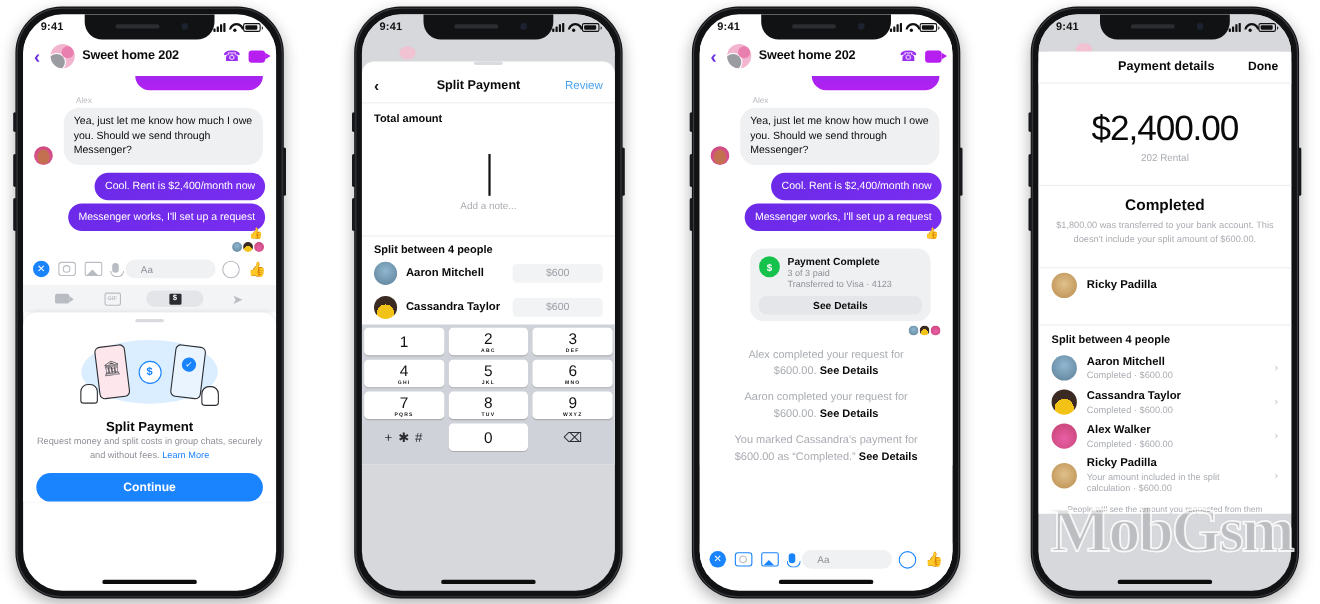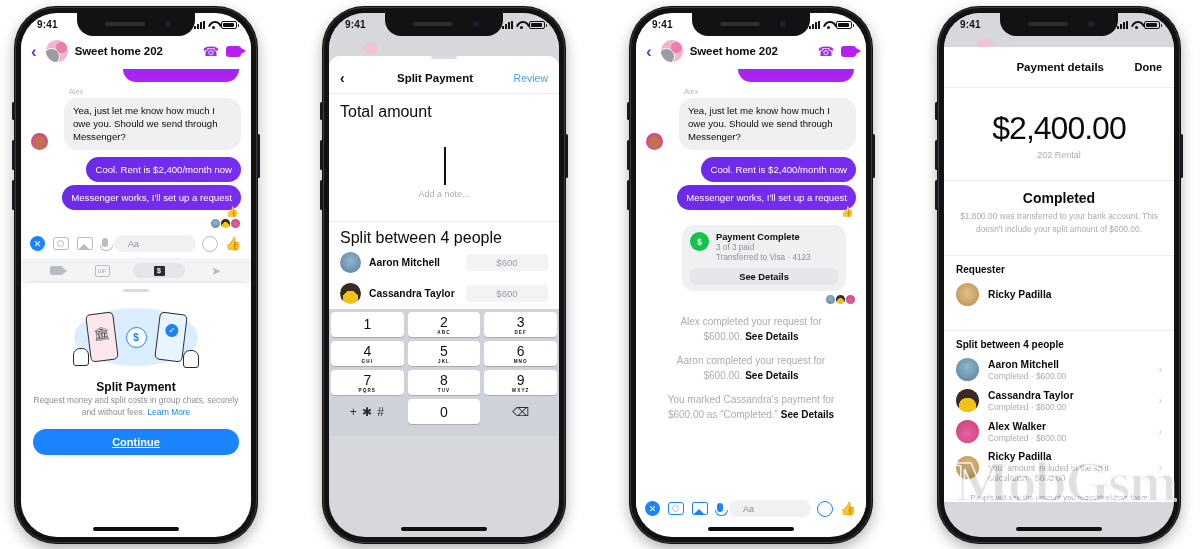--- a/index.html
+++ b/index.html
@@ -79,21 +79,21 @@
   .ic-call{color:#9b2ff0;font-size:13px;}
   .ic-video{width:15px;height:11px;background:#b61ff0;border-radius:3px;position:relative;}
   .ic-video::after{content:"";position:absolute;right:-5px;top:2px;border-left:5px solid #b61ff0;
     border-top:3.5px solid transparent;border-bottom:3.5px solid transparent;}
 
   
   .chat-body{position:relative;background:#fff;padding:0 10px;}
   .cut-bubble{margin-left:auto;width:116px;height:13px;border-radius:0 0 16px 16px;
     background:linear-gradient(180deg,#a425ef,#b221f2);margin-right:2px;}
   .sender-name{font-size:7.5px;color:#b9bbc0;margin:5px 0 2px 38px;}
-  .row-in{display:flex;align-items:flex-end;gap:16px;}
+  .row-in{display:flex;align-items:flex-end;gap:10px;}
   .ava-sm{width:17px;height:17px;border-radius:50%;flex:none;background:#e95fa6;position:relative;overflow:hidden;}
   .ava-sm::after{content:"";position:absolute;left:3px;top:3px;width:11px;height:13px;border-radius:50% 50% 40% 40%;
     background:#c2704f;}
   .bub-in{background:#eff0f2;color:#0a0a0a;border-radius:14px;padding:6px 9px;
     font-size:9.6px;line-height:1.38;max-width:163px;}
   .bub-out{margin-left:auto;color:#fff;border-radius:14px;padding:6px 9px;
     font-size:9.6px;line-height:1.38;max-width:163px;
     background:linear-gradient(135deg,#6b2ae8,#7a2df0);}
   .stack-out{display:flex;flex-direction:column;align-items:flex-end;gap:3px;margin-top:7px;text-align:center;}
   .reactions{display:flex;justify-content:flex-end;align-items:center;gap:1px;margin-top:-4px;}
@@ -150,31 +150,31 @@
   .coin{width:19px;height:19px;border-radius:50%;border:1.8px solid #1a84ff;color:#1a84ff;
     font-size:10px;font-weight:bold;display:flex;align-items:center;justify-content:center;
     background:#fff;z-index:3;position:relative;}
   .hand{position:absolute;width:14px;height:16px;border:1.7px solid #2a2c31;border-radius:7px 7px 3px 3px;z-index:3;background:#fff;}
   .hand.hl{left:52px;bottom:12px;}
   .hand.hr{right:52px;bottom:10px;}
   .sheet-title{text-align:center;font-size:12px;font-weight:bold;color:#0a0a0a;margin-top:2px;}
   .sheet-sub{text-align:center;font-size:8.4px;color:#8c8f96;line-height:1.45;margin:0 10px 0;}
   .sheet-sub a{color:#1a84ff;text-decoration:none;}
   .cta{margin:10px 12px 0;height:26px;border-radius:13px;background:#1a84ff;color:#fff;
-    font-size:11px;font-weight:bold;display:flex;align-items:center;justify-content:center;text-decoration:underline;}
+    font-size:11px;font-weight:bold;display:flex;align-items:center;justify-content:center;}
 
   
   .modal-top{background:#d7d8dc;height:15px;position:relative;}
   .modal-top .ghost{position:absolute;left:34px;top:6px;width:15px;height:12px;border-radius:50%;background:#f0c2d2;}
   .sheet2{background:#fff;border-radius:11px 11px 0 0;position:relative;}
   .nav2{display:flex;align-items:center;padding:7px 11px 7px;border-bottom:1px solid #ededef;}
   .nav2 .bk{font-size:14px;color:#111;font-weight:bold;width:20px;}
   .nav2 .t{flex:1;text-align:center;font-size:11.5px;font-weight:bold;color:#0a0a0a;}
   .nav2 .act{font-size:10.5px;color:#4aa3ef;width:38px;text-align:right;}
-  .sec-lbl{font-size:16px;font-weight:normal;color:#0a0a0a;padding:9px 11px 0;}
+  .sec-lbl{font-size:10px;font-weight:bold;color:#0a0a0a;padding:9px 11px 0;}
   .amount-big{font-size:38px;font-weight:400;color:#0a0a0a;text-align:center;margin:26px 0 0;letter-spacing:-1px;
     display:flex;align-items:center;justify-content:center;}
   .caret{display:inline-block;width:1.5px;height:38px;background:#111;margin-left:2px;}
   .note{text-align:center;font-size:9px;color:#a9acb2;margin-top:4px;}
   .divider{height:1px;background:#ededef;margin-top:22px;}
   .prow{display:flex;align-items:center;gap:8px;padding:5px 11px;}
   .prow .pav{width:21px;height:21px;border-radius:50%;flex:none;}
   .prow .pname{font-size:10.3px;font-weight:bold;color:#0a0a0a;flex:1;}
   .prow .pamt{width:82px;height:17px;border-radius:4px;background:#f2f3f5;color:#9b9ea4;
     font-size:9.6px;display:flex;align-items:center;justify-content:center;}
@@ -193,21 +193,21 @@
   .pc-ic{width:19px;height:19px;border-radius:50%;background:#15c24c;color:#fff;font-size:9px;font-weight:bold;
     display:flex;align-items:center;justify-content:center;flex:none;}
   .pc-t{font-size:9.3px;font-weight:bold;color:#0a0a0a;}
   .pc-s{font-size:8.2px;color:#8e9197;margin-top:1px;}
   .pc-btn{margin-top:6px;background:#e5e6e9;border-radius:7px;height:17px;display:flex;align-items:center;
     justify-content:center;font-size:9.3px;font-weight:bold;color:#0a0a0a;}
   .sysmsg{text-align:center;font-size:10px;color:#a9acb2;line-height:1.5;margin:9px 14px 0;}
   .sysmsg b{color:#0a0a0a;}
 
   
-  .nav4{display:flex;align-items:center;padding:14px 12px;border-bottom:1px solid #ededef;background:#fff;}
+  .nav4{display:flex;align-items:center;padding:8px 12px;border-bottom:1px solid #ededef;background:#fff;}
   .nav4 .t{flex:1;text-align:center;font-size:11.5px;font-weight:bold;color:#0a0a0a;padding-left:30px;}
   .nav4 .act{font-size:11px;font-weight:bold;color:#0a0a0a;}
   .amt4{text-align:center;font-size:32px;font-weight:400;color:#0a0a0a;margin-top:22px;letter-spacing:-1px;}
   .amt4sub{text-align:center;font-size:9px;color:#a9acb2;margin-top:3px;}
   .sep{height:1px;background:#ededef;margin-top:20px;}
   .cstat{text-align:center;font-size:14px;font-weight:bold;color:#0a0a0a;margin-top:9px;}
   .cdesc{text-align:center;font-size:8.4px;color:#a9acb2;line-height:1.5;margin:4px 12px 9px;}
   .h4{font-size:10px;font-weight:bold;color:#0a0a0a;padding:8px 12px 4px;}
   .prow4{display:flex;align-items:center;gap:9px;padding:4px 12px;}
   .prow4 .pav{width:23px;height:23px;border-radius:50%;flex:none;}
@@ -591,21 +591,20 @@
         <div class="nav4">
           <div class="t">Payment details</div>
           <div class="act">Done</div>
         </div>
         <div class="amt4">$2,400.00</div>
         <div class="amt4sub">202 Rental</div>
         <div class="sep"></div>
         <div class="cstat">Completed</div>
         <div class="cdesc">$1,800.00 was transferred to your bank account. This doesn't include your split amount of $600.00.</div>
         <div class="sep"></div>
-        <div class="h4">Requester</div>
         <div class="prow4">
           <div class="pav av-ricky"></div>
           <div class="txt">
             <div class="n">Ricky Padilla</div>
           </div>
         </div>
         <div class="sep"></div>
         <div class="h4">Split between 4 people</div>
 
         <div class="prow4">

